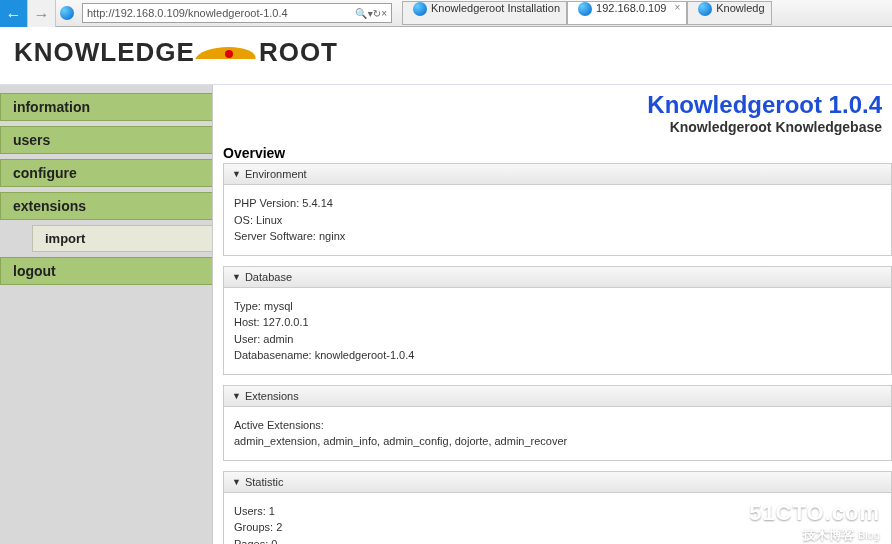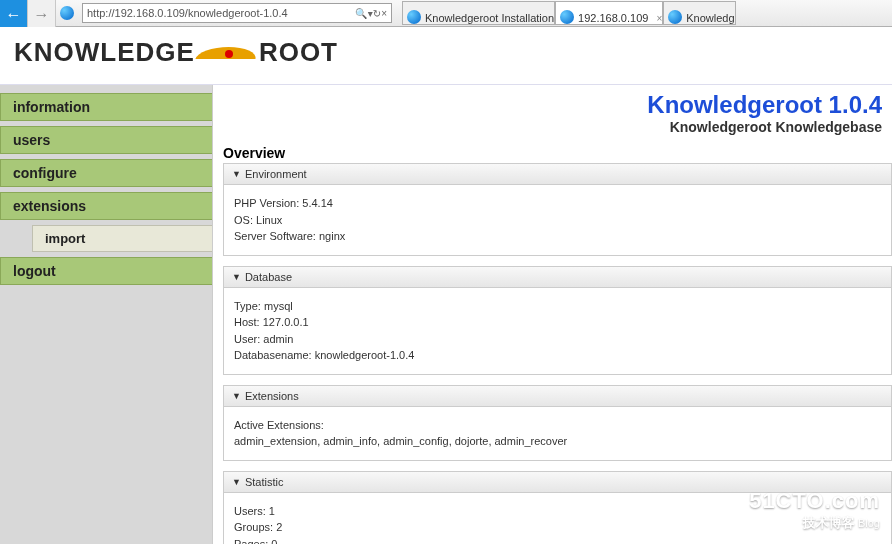--- a/index.html
+++ b/index.html
@@ -7,21 +7,21 @@
 
 .browser-bar { height: 27px; background: linear-gradient(#f8f8f8, #e8e8e8); border-bottom: 1px solid #b0b0b0; display: flex; align-items: center; }
 .nav-btn { width: 28px; height: 27px; display: flex; align-items: center; justify-content: center; border-right: 1px solid #c8c8c8; }
 .back-btn { background: #1e90e0; color: #fff; font-size: 16px; }
 .fwd-btn { background: #f0f0f0; color: #888; font-size: 16px; }
 .ie-icon-small { width: 14px; height: 14px; border-radius: 50%; background: radial-gradient(circle at 30% 30%, #6cf, #06c); margin: 0 4px; display: inline-block; }
 .url-bar { flex: 1; display: flex; align-items: center; background: #fff; border: 1px solid #a0a0a0; height: 20px; margin: 0 4px; padding: 0 4px; max-width: 310px; }
 .url-text { flex: 1; color: #555; font-size: 11px; }
 .url-icons { display: flex; align-items: center; gap: 4px; color: #666; font-size: 10px; }
 .tabs-bar { display: flex; align-items: center; flex: 1; margin-left: 6px; gap: 0; }
-.tab { display: flex; align-items: flex-end; height: 24px; padding: 0 0; border: 1px solid #b0b0b0; background: #f0f0f0; font-size: 11px; color: #333; max-width: 205px; overflow: hidden; white-space: nowrap; }
+.tab { display: flex; align-items: flex-start; height: 24px; padding: 0 6px; border: 1px solid #b0b0b0; background: #f0f0f0; font-size: 11px; color: #333; max-width: 205px; overflow: hidden; white-space: nowrap; }
 .tab.active { background: #fff; }
 .tab-close { margin-left: 8px; color: #888; font-size: 10px; }
 
 .logo-bar { padding: 10px 14px 16px; border-bottom: 1px solid #dde; }
 .logo { font-family: Arial Black, Arial, sans-serif; font-weight: 900; font-size: 26px; letter-spacing: 1px; color: #2a2a2a; display: flex; align-items: center; }
 .logo-swoosh { width: 60px; height: 28px; position: relative; margin: 0 2px; }
 .logo-swoosh::before { content: ""; position: absolute; width: 60px; height: 12px; background: #e8a000; border-radius: 50% 50% 0 0 / 100% 100% 0 0; top: 8px; transform: skewX(-15deg); }
 .logo-swoosh::after { content: ""; position: absolute; width: 8px; height: 8px; background: #d00; border-radius: 50%; right: 24px; top: 11px; }
 
 .content { display: flex; height: calc(100% - 73px); }
@@ -33,21 +33,21 @@
 .header-block { text-align: right; padding: 0 10px 6px 0; }
 .title { font-size: 24px; font-weight: bold; color: #1d4ed8; }
 .subtitle { font-size: 14px; font-weight: bold; color: #333; }
 .overview-label { font-size: 14px; font-weight: bold; margin: 4px 0 2px 0; }
 
 .panel { border: 1px solid #ccc; margin: 0 0 10px 0; width: 100%; }
 .panel-header { background: linear-gradient(#f8f8f8, #e6e6e6); border-bottom: 1px solid #ccc; padding: 4px 8px; font-size: 11px; color: #333; display: flex; align-items: center; gap: 4px; }
 .toggle-arrow { font-size: 9px; }
 .panel-body { padding: 10px 10px; font-size: 11px; color: #333; line-height: 1.5; }
 
-.watermark { position: absolute; right: 12px; bottom: 24px; text-align: right; color: #fff; opacity: 0.9; text-shadow: 0 1px 2px rgba(0,0,0,0.4); }
+.watermark { position: absolute; right: 12px; bottom: 12px; text-align: right; color: #fff; opacity: 0.9; text-shadow: 0 1px 2px rgba(0,0,0,0.4); }
 .wm-main { font-size: 22px; font-weight: bold; letter-spacing: 1px; font-family: Arial Black, Arial; }
 .wm-sub { font-size: 13px; font-weight: bold; }
 .wm-blog { font-size: 11px; margin-left: 0; }
 </style>
 </head>
 <body>
 
 <div class="browser-bar">
   <div class="nav-btn back-btn">←</div>
   <div class="nav-btn fwd-btn">→</div>

